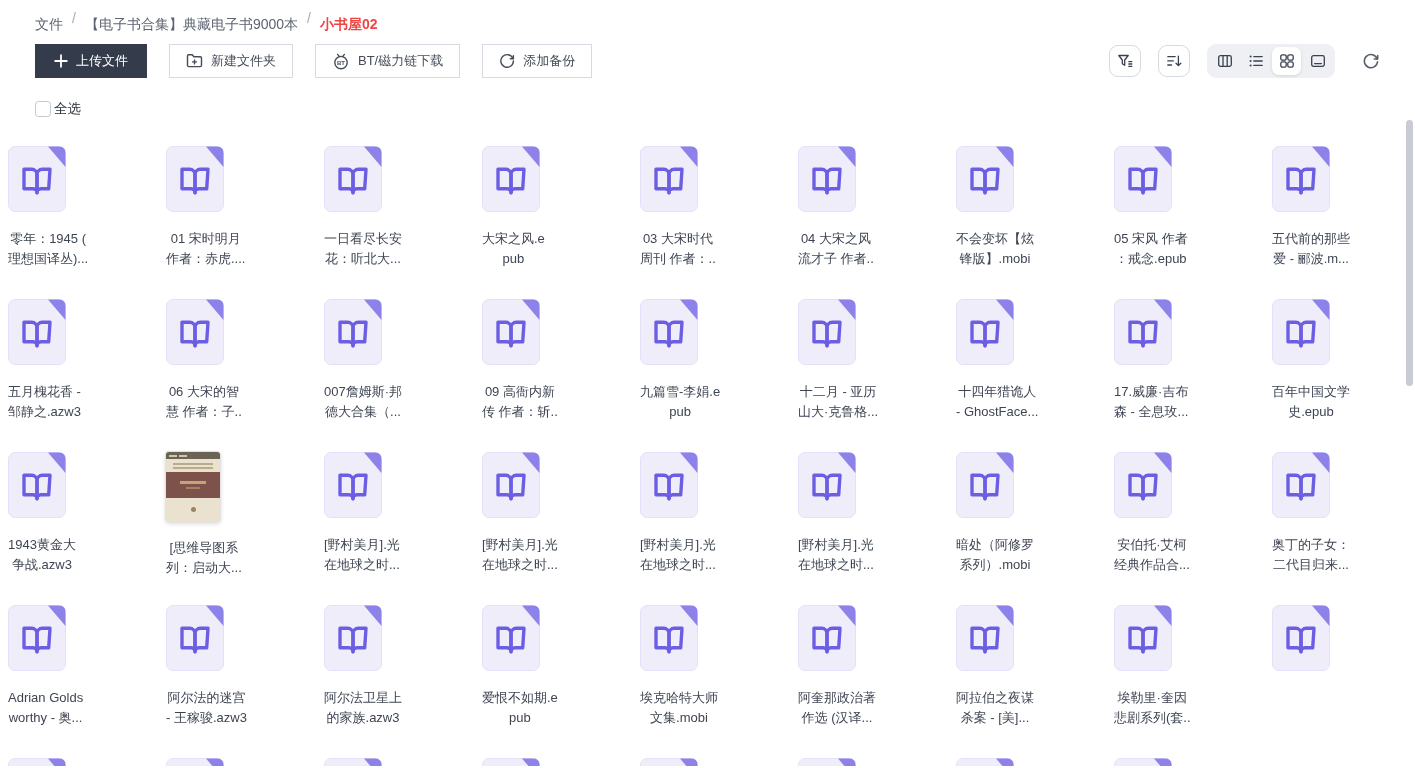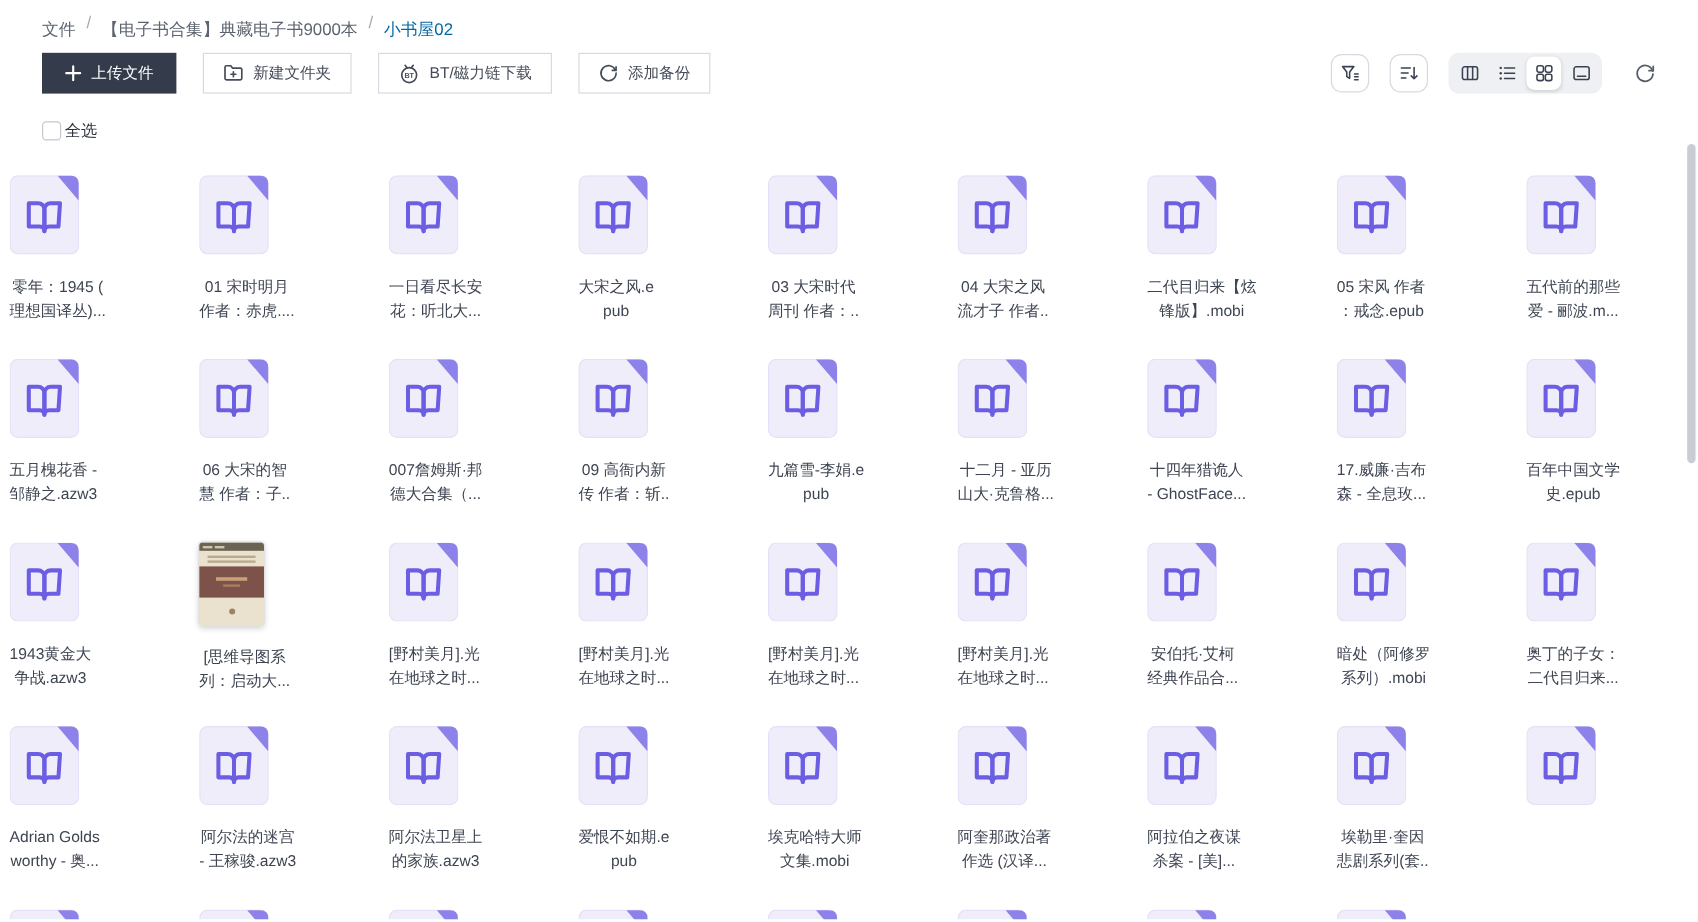--- a/index.html
+++ b/index.html
@@ -3,21 +3,21 @@
 <meta charset="utf-8">
 <style>
   * { margin:0; padding:0; box-sizing:border-box; }
   html,body { width:1415px; height:768px; overflow:hidden; background:#ffffff;
     font-family:"Liberation Sans","DejaVu Sans",sans-serif; color:#3e4552; }
 
   
   .breadcrumb { display:flex; align-items:center; gap:9px; padding:8px 0 0 35px;
     font-size:14px; color:#5d6470; height:28px; }
   .crumb { cursor:pointer;margin-top:13px; }
-  .crumb.last { font-weight:400; color:#0369a1; }
+  .crumb.last { font-weight:700; color:#ef4444; }
   .sep { color:#a6abb5; }
 
   
   .toolbar { display:flex; justify-content:space-between; align-items:center;
     padding:0 30px 0 35px; margin-top:16px; }
   .tb-left { display:flex; gap:22px; }
   .btn { height:34px; display:inline-flex; align-items:center; gap:8px; font-size:13px;
     border-radius:0; padding:0 16px; background:#fff; border:1px solid #d7dae0;
     color:#454c59; cursor:pointer; white-space:nowrap; }
   .btn.dark { background:#343c4b; color:#fff; border:none; padding:0 19px; }
@@ -271,21 +271,21 @@
   <svg class="ic" width="58" height="66" viewBox="0 0 58 66">
     <rect x="0.5" y="0.5" width="57" height="65" rx="6.5" fill="#f0edfb" stroke="#e4e0f7"></rect>
     <path d="M40 0.5 L51 0.5 Q57.5 0.5 57.5 7 L57.5 21 Z" fill="#8d82e9"></path>
     <g transform="translate(13.4,22) scale(1.3)" fill="none" stroke="#6b5ee2" stroke-width="2.6" stroke-linecap="round" stroke-linejoin="round">
       <path d="M2 1h6a4 4 0 0 1 4 4v14a3 3 0 0 0-3-3H2z"></path>
       <path d="M22 1h-6a4 4 0 0 0-4 4v14a3 3 0 0 1 3-3h6z"></path>
     </g>
   </svg>
 </div>
         <div class="file-label">
-          <div>二代目归来【炫</div>
+          <div>不会变坏【炫</div>
           <div>锋版】.mobi</div>
         </div>
       </div>
       <div class="file-cell">
         <div class="file-icon">
   <svg class="ic" width="58" height="66" viewBox="0 0 58 66">
     <rect x="0.5" y="0.5" width="57" height="65" rx="6.5" fill="#f0edfb" stroke="#e4e0f7"></rect>
     <path d="M40 0.5 L51 0.5 Q57.5 0.5 57.5 7 L57.5 21 Z" fill="#8d82e9"></path>
     <g transform="translate(13.4,22) scale(1.3)" fill="none" stroke="#6b5ee2" stroke-width="2.6" stroke-linecap="round" stroke-linejoin="round">
       <path d="M2 1h6a4 4 0 0 1 4 4v14a3 3 0 0 0-3-3H2z"></path>
@@ -566,52 +566,52 @@
   <svg class="ic" width="58" height="66" viewBox="0 0 58 66">
     <rect x="0.5" y="0.5" width="57" height="65" rx="6.5" fill="#f0edfb" stroke="#e4e0f7"></rect>
     <path d="M40 0.5 L51 0.5 Q57.5 0.5 57.5 7 L57.5 21 Z" fill="#8d82e9"></path>
     <g transform="translate(13.4,22) scale(1.3)" fill="none" stroke="#6b5ee2" stroke-width="2.6" stroke-linecap="round" stroke-linejoin="round">
       <path d="M2 1h6a4 4 0 0 1 4 4v14a3 3 0 0 0-3-3H2z"></path>
       <path d="M22 1h-6a4 4 0 0 0-4 4v14a3 3 0 0 1 3-3h6z"></path>
     </g>
   </svg>
 </div>
         <div class="file-label">
+          <div>暗处（阿修罗</div>
+          <div>系列）.mobi</div>
+        </div>
+      </div>
+      <div class="file-cell">
+        <div class="file-icon">
+  <svg class="ic" width="58" height="66" viewBox="0 0 58 66">
+    <rect x="0.5" y="0.5" width="57" height="65" rx="6.5" fill="#f0edfb" stroke="#e4e0f7"></rect>
+    <path d="M40 0.5 L51 0.5 Q57.5 0.5 57.5 7 L57.5 21 Z" fill="#8d82e9"></path>
+    <g transform="translate(13.4,22) scale(1.3)" fill="none" stroke="#6b5ee2" stroke-width="2.6" stroke-linecap="round" stroke-linejoin="round">
+      <path d="M2 1h6a4 4 0 0 1 4 4v14a3 3 0 0 0-3-3H2z"></path>
+      <path d="M22 1h-6a4 4 0 0 0-4 4v14a3 3 0 0 1 3-3h6z"></path>
+    </g>
+  </svg>
+</div>
+        <div class="file-label">
           <div>安伯托·艾柯</div>
           <div>经典作品合...</div>
         </div>
       </div>
       <div class="file-cell">
         <div class="file-icon">
   <svg class="ic" width="58" height="66" viewBox="0 0 58 66">
     <rect x="0.5" y="0.5" width="57" height="65" rx="6.5" fill="#f0edfb" stroke="#e4e0f7"></rect>
     <path d="M40 0.5 L51 0.5 Q57.5 0.5 57.5 7 L57.5 21 Z" fill="#8d82e9"></path>
     <g transform="translate(13.4,22) scale(1.3)" fill="none" stroke="#6b5ee2" stroke-width="2.6" stroke-linecap="round" stroke-linejoin="round">
       <path d="M2 1h6a4 4 0 0 1 4 4v14a3 3 0 0 0-3-3H2z"></path>
       <path d="M22 1h-6a4 4 0 0 0-4 4v14a3 3 0 0 1 3-3h6z"></path>
     </g>
   </svg>
 </div>
         <div class="file-label">
-          <div>暗处（阿修罗</div>
-          <div>系列）.mobi</div>
-        </div>
-      </div>
-      <div class="file-cell">
-        <div class="file-icon">
-  <svg class="ic" width="58" height="66" viewBox="0 0 58 66">
-    <rect x="0.5" y="0.5" width="57" height="65" rx="6.5" fill="#f0edfb" stroke="#e4e0f7"></rect>
-    <path d="M40 0.5 L51 0.5 Q57.5 0.5 57.5 7 L57.5 21 Z" fill="#8d82e9"></path>
-    <g transform="translate(13.4,22) scale(1.3)" fill="none" stroke="#6b5ee2" stroke-width="2.6" stroke-linecap="round" stroke-linejoin="round">
-      <path d="M2 1h6a4 4 0 0 1 4 4v14a3 3 0 0 0-3-3H2z"></path>
-      <path d="M22 1h-6a4 4 0 0 0-4 4v14a3 3 0 0 1 3-3h6z"></path>
-    </g>
-  </svg>
-</div>
-        <div class="file-label">
           <div>奥丁的子女：</div>
           <div>二代目归来...</div>
         </div>
       </div>
       <div class="file-cell">
         <div class="file-icon">
   <svg class="ic" width="58" height="66" viewBox="0 0 58 66">
     <rect x="0.5" y="0.5" width="57" height="65" rx="6.5" fill="#f0edfb" stroke="#e4e0f7"></rect>
     <path d="M40 0.5 L51 0.5 Q57.5 0.5 57.5 7 L57.5 21 Z" fill="#8d82e9"></path>
     <g transform="translate(13.4,22) scale(1.3)" fill="none" stroke="#6b5ee2" stroke-width="2.6" stroke-linecap="round" stroke-linejoin="round">

